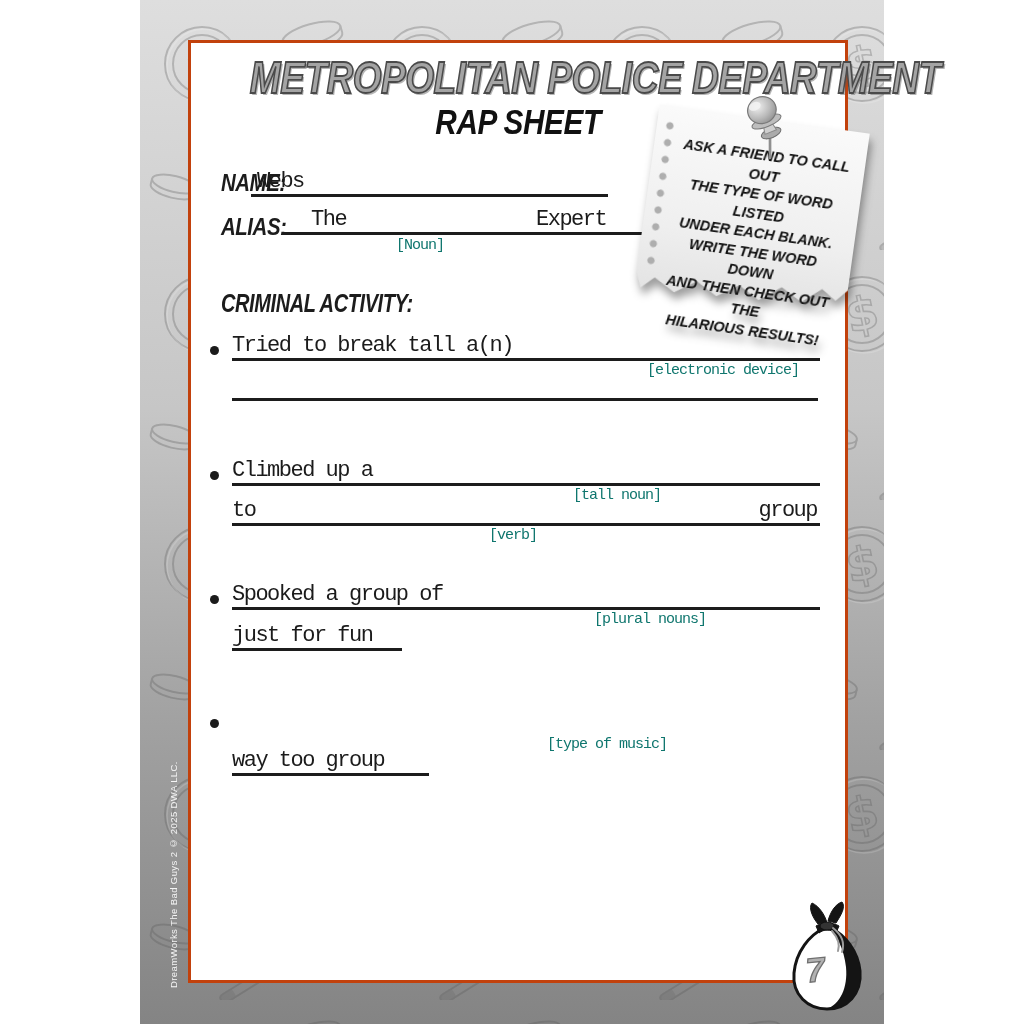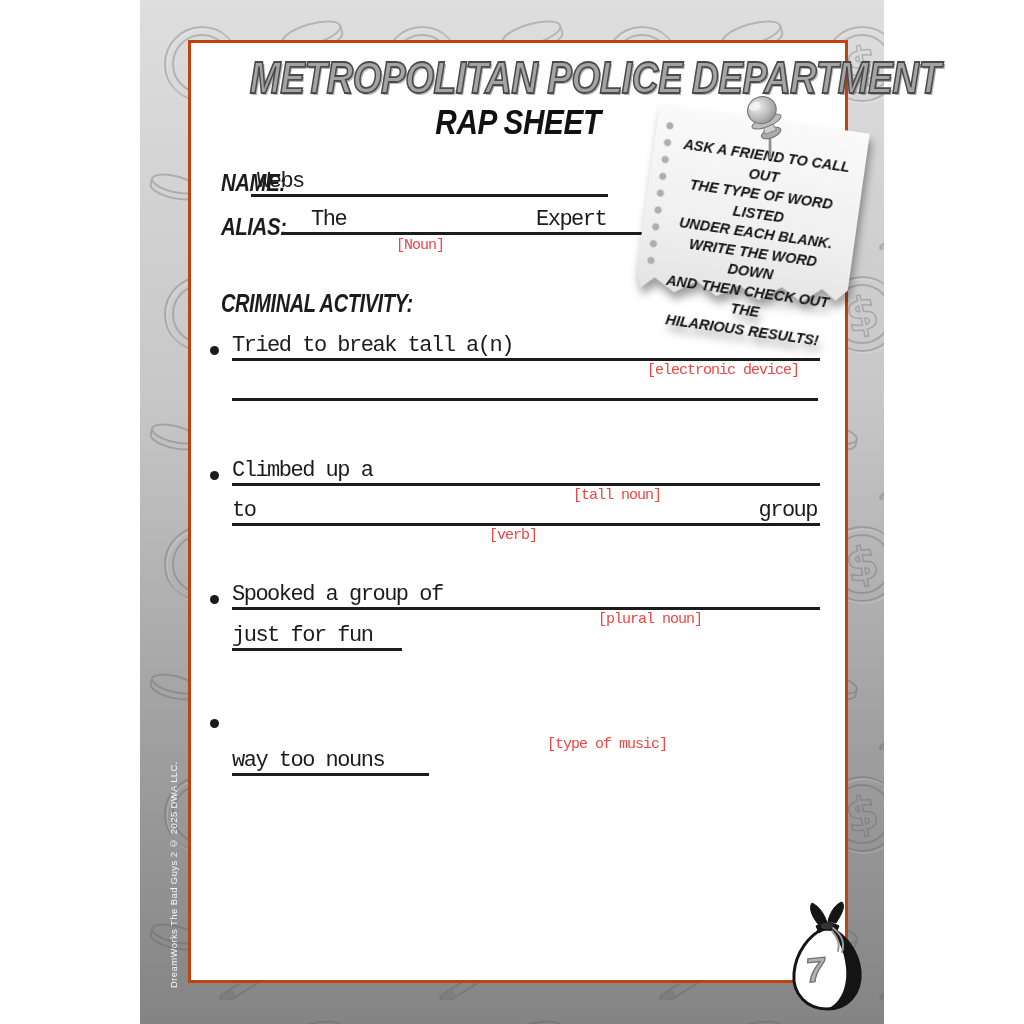--- a/index.html
+++ b/index.html
@@ -11,21 +11,21 @@
          background:linear-gradient(180deg,#dedede 0%,#c6c6c6 40%,#a2a2a2 70%,#848484 100%);z-index:1;}
   .frame svg{position:absolute;left:0;top:0;width:100%;height:100%;}
 
   
   .sheet{position:absolute;left:188px;top:40px;width:660px;height:943px;background:#ffffff;
          border:3px solid #c2410c;box-sizing:border-box;z-index:2;}
   .sheet .inner{position:absolute;left:0;top:0;right:0;bottom:0;}
 
   .cond{font-family:"Liberation Sans",sans-serif;font-weight:bold;font-style:italic;letter-spacing:-0.5px;color:#1c1c1c;}
   .tw{font-family:"Liberation Mono","DejaVu Sans Mono",monospace;color:#1b1b1b;font-size:22px;letter-spacing:-1.5px;white-space:nowrap;}
-  .hint{position:absolute;font-family:"Liberation Mono","DejaVu Sans Mono",monospace;color:#ef4444;font-size:15px;letter-spacing:-1px;transform:translateX(-50%);white-space:nowrap;}
+  .hint{position:absolute;font-family:"Liberation Mono","DejaVu Sans Mono",monospace;color:#0f766e;font-size:15px;letter-spacing:-1px;transform:translateX(-50%);white-space:nowrap;}
 
   .dept-title{position:absolute;top:12px;left:0;width:654px;text-align:center;font-size:45px;line-height:46px;
               white-space:nowrap;transform:scaleX(0.82);transform-origin:center;
               color:#a4a4a4;-webkit-text-stroke:1.8px #4a4a4a;text-shadow:2px 2px 0 rgba(90,90,90,.45);}
   .rap-title{position:absolute;top:60px;left:0;width:654px;text-align:center;font-size:35px;line-height:38px;
              transform:scaleX(0.85);transform-origin:center;color:#111;}
 
   .field-label{position:absolute;font-size:24px;transform:scaleX(0.85);transform-origin:0 100%;white-space:nowrap;}
   .rule{position:absolute;border-bottom:3px solid #1c1c1c;}
   .rule .tw{position:absolute;bottom:0;}
@@ -130,29 +130,29 @@
       <div class="rule" style="left:41px;top:442px;width:588px;height:38px;">
         <span class="tw" style="left:0;">to</span>
         <span class="tw" style="right:3px;">group</span>
       </div>
       <div class="hint" style="left:322px;top:484px;">[verb]</div>
 
       <div class="bullet" style="left:19px;top:552px;"></div>
       <div class="rule" style="left:41px;top:526px;width:588px;height:38px;">
         <span class="tw" style="left:0;">Spooked a group of</span>
       </div>
-      <div class="hint" style="left:459px;top:568px;">[plural noun]</div>
+      <div class="hint" style="left:459px;top:568px;">[plural nouns]</div>
       <div class="rule" style="left:41px;top:567px;width:170px;height:38px;">
         <span class="tw" style="left:0;">just for fun</span>
       </div>
 
       <div class="bullet" style="left:19px;top:676px;"></div>
       <div class="hint" style="left:416px;top:693px;">[type of music]</div>
       <div class="rule" style="left:41px;top:692px;width:197px;height:38px;">
-        <span class="tw" style="left:0;">way too nouns</span>
+        <span class="tw" style="left:0;">way too group</span>
       </div>
 
     </div>
   </div>
 
   <div class="note">
     <div class="note-paper"></div>
     <div class="note-dots"></div>
     <div class="note-text">
       <div>ASK A FRIEND TO CALL OUT</div>

